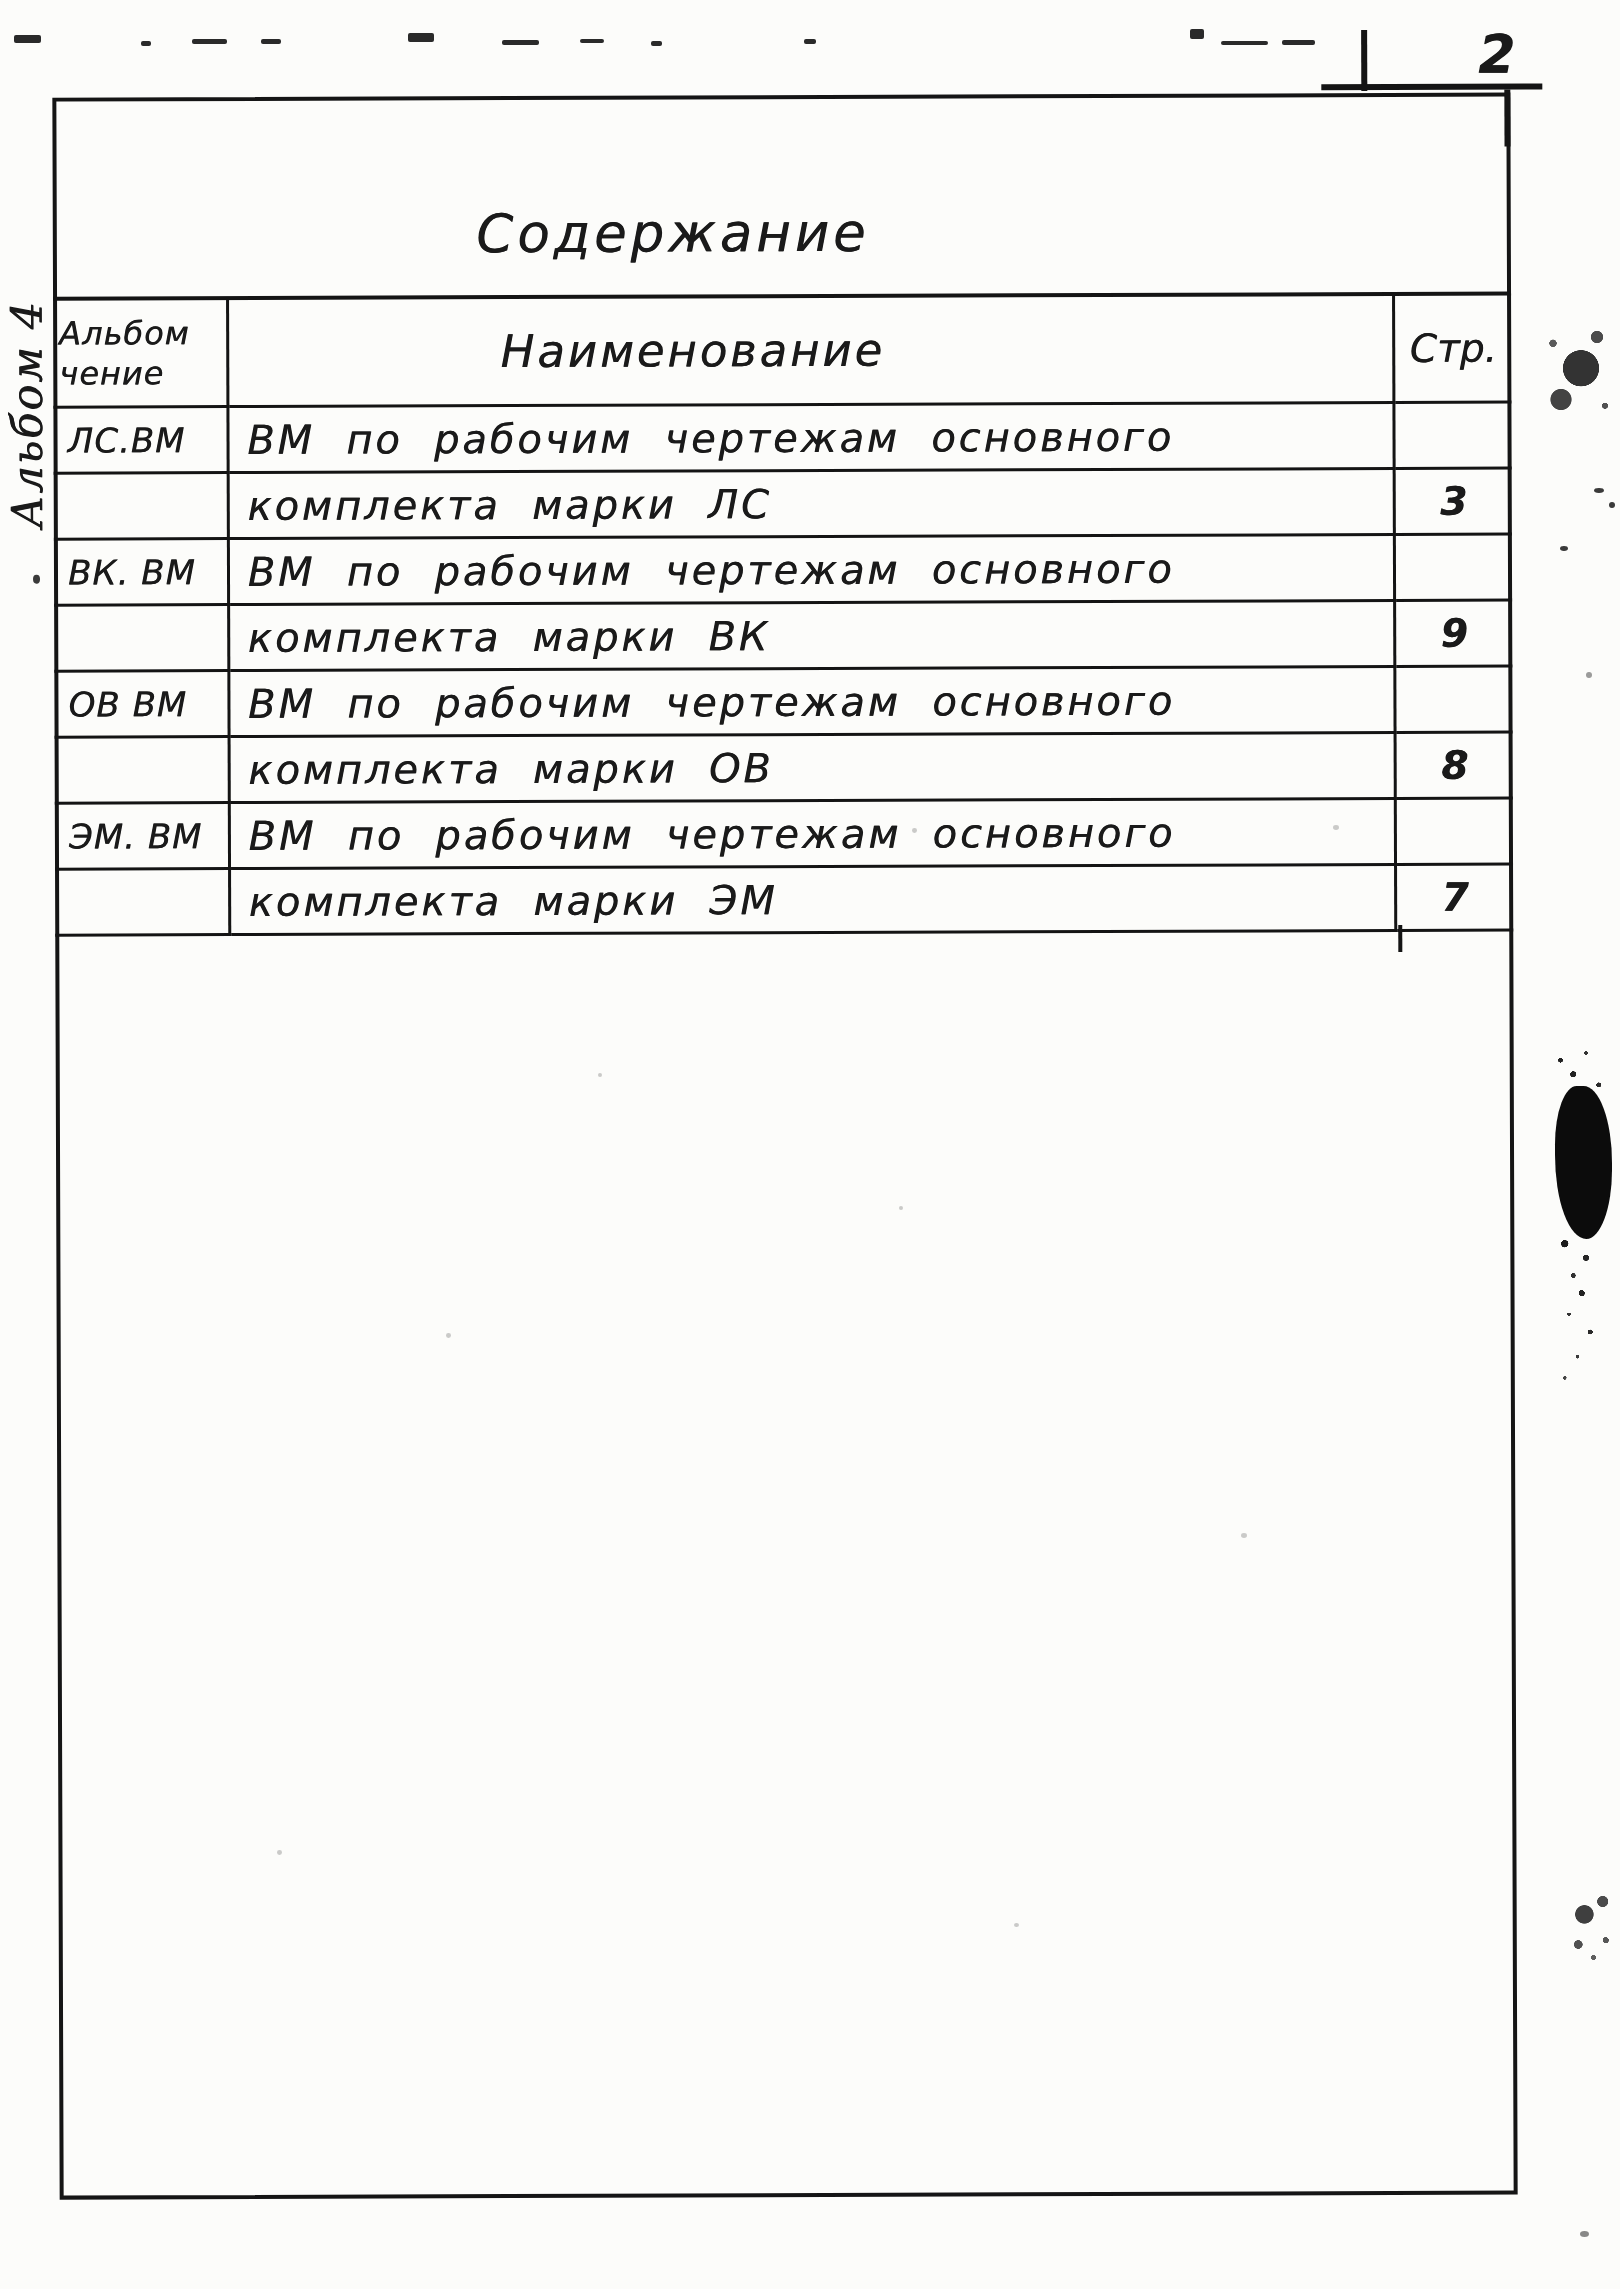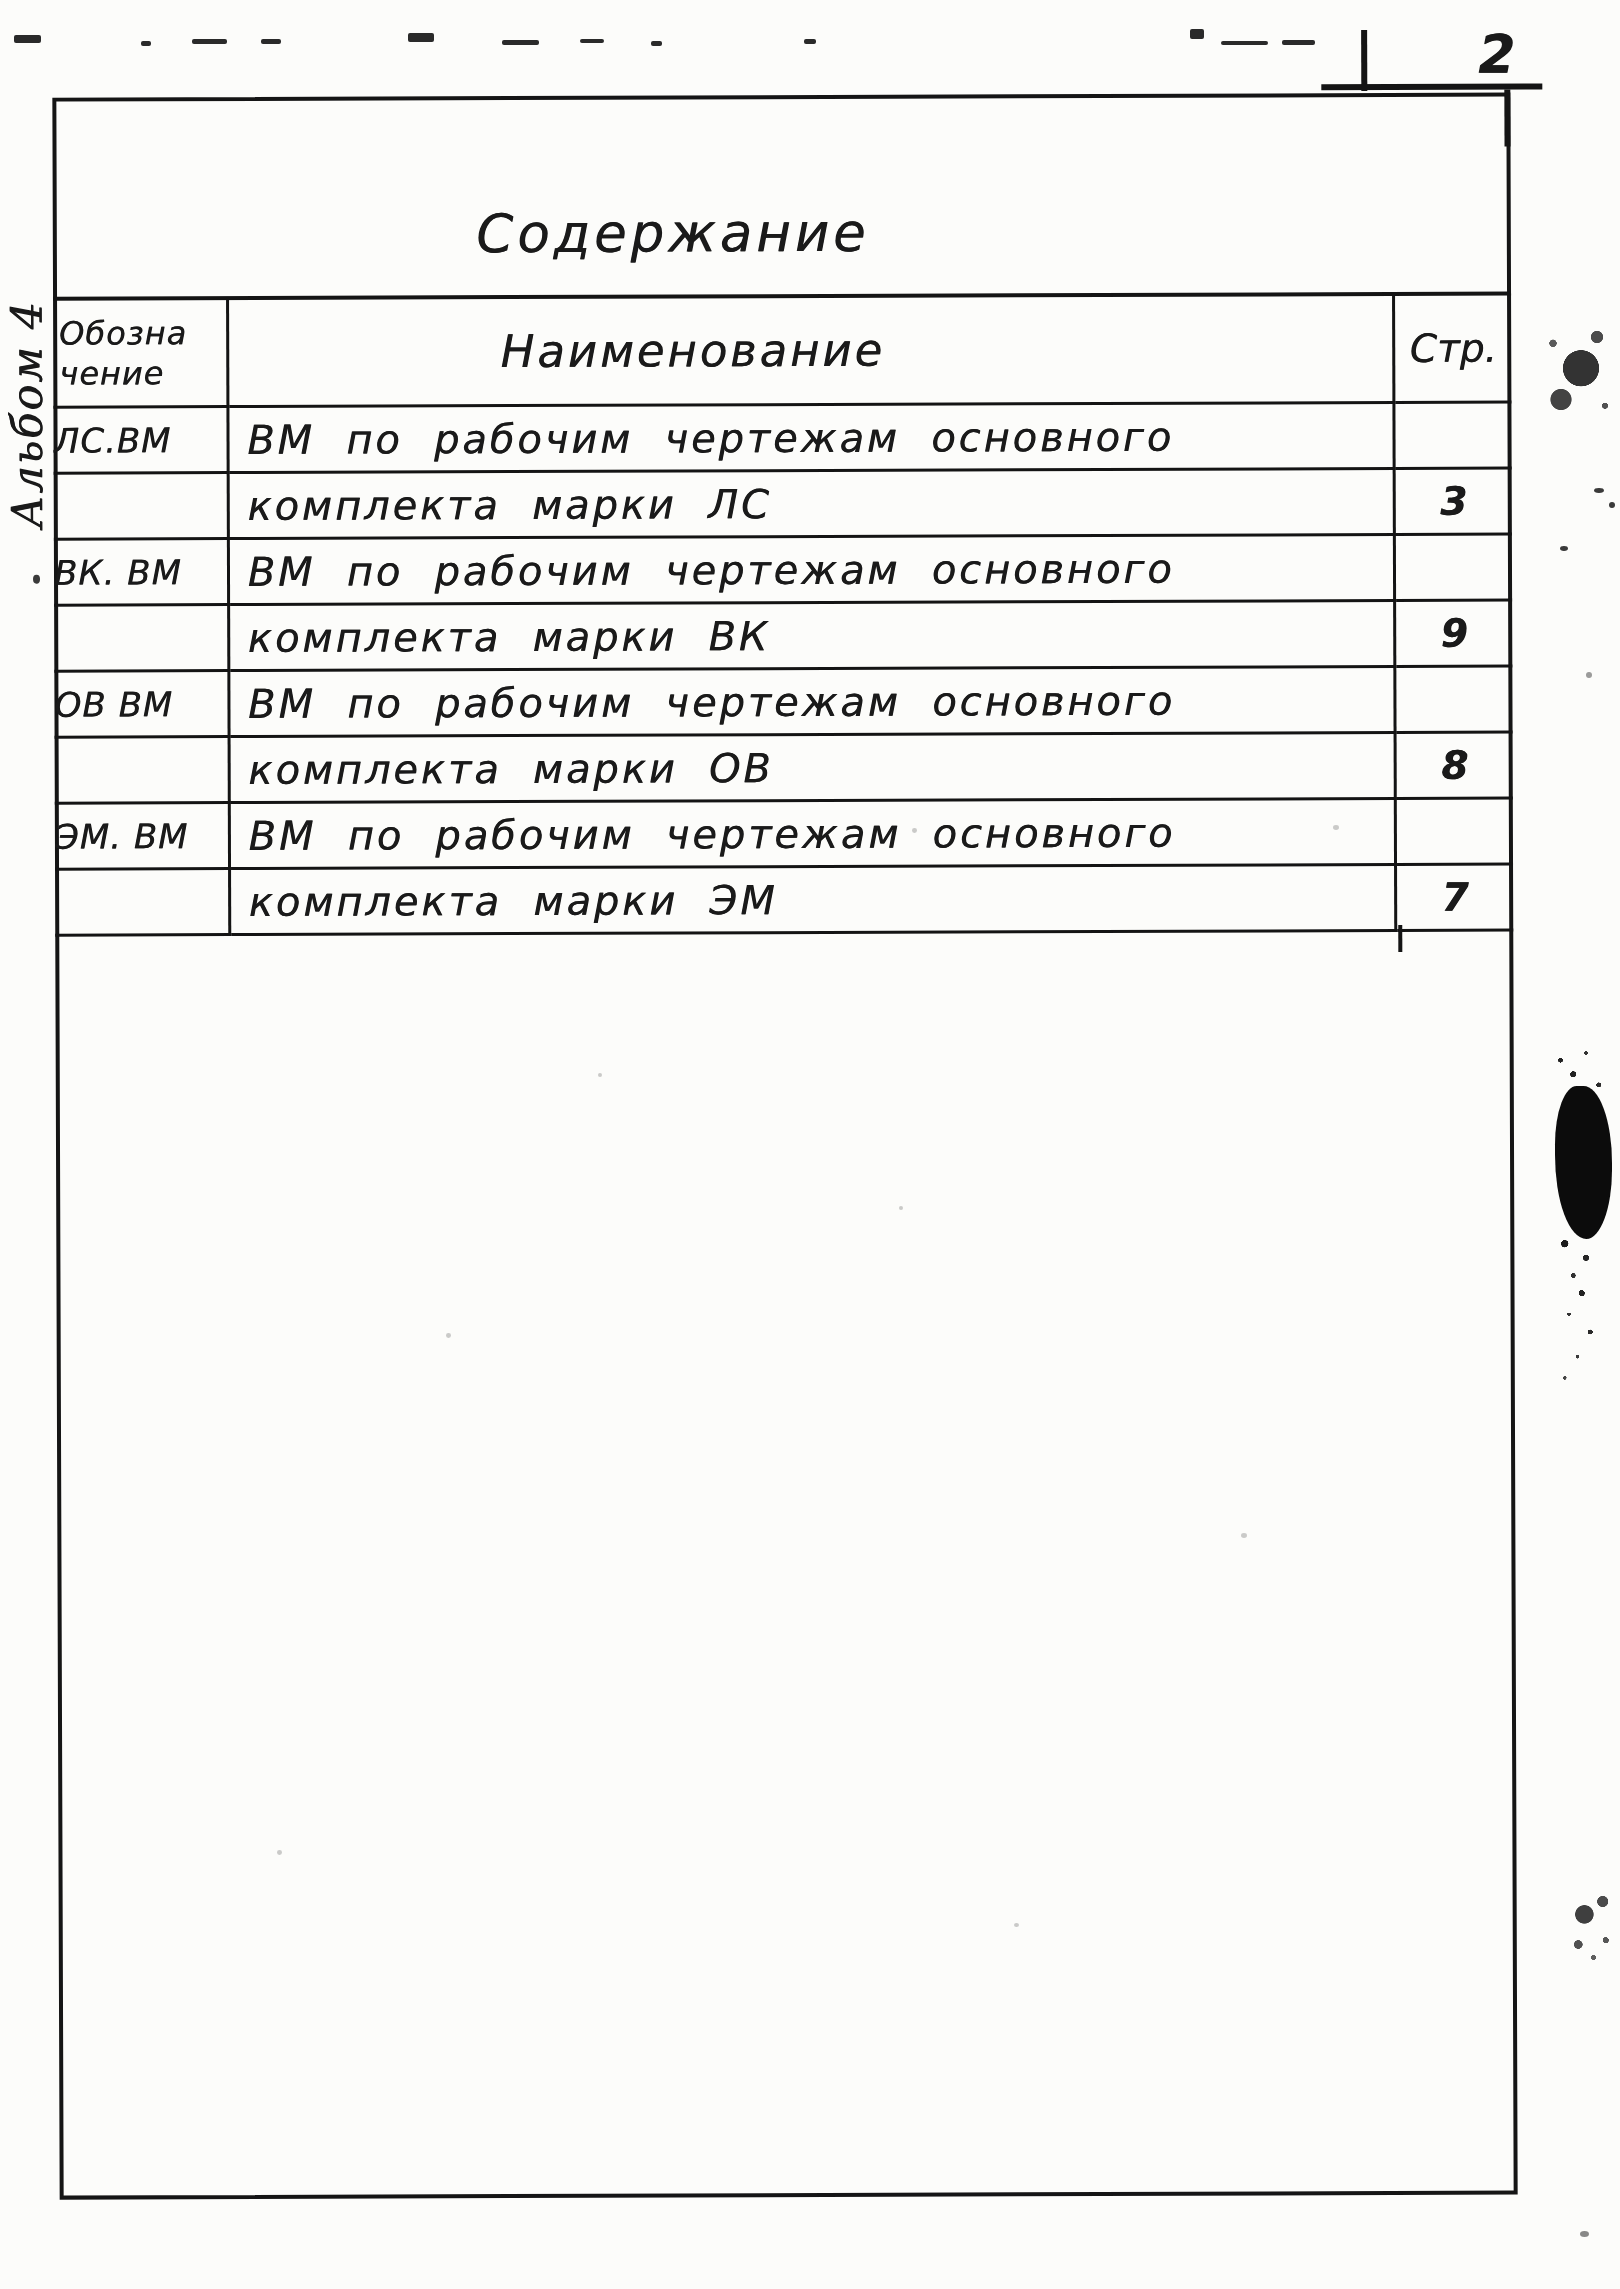--- a/index.html
+++ b/index.html
@@ -35,21 +35,21 @@
     display:flex;align-items:center;overflow:hidden;white-space:nowrap;
     font-style:italic;text-shadow:0.5px 0 0 currentColor;
   }
   .cell.v1{border-right:3.9px solid #141414;}
   .cell.v2{border-right:3.9px solid #141414;}
   .hdr-des{flex-direction:column;align-items:flex-start;justify-content:center;
     font-size:32px;line-height:1.25;padding-left:5.9px;letter-spacing:1px;}
   .hdr-name{justify-content:center;font-size:45px;letter-spacing:2.9px;}
   .hdr-name span{transform:translateX(-118px);}
   .hdr-page{justify-content:center;font-size:39px;}
-  .des{font-size:34px;padding-left:0;letter-spacing:1px;}
+  .des{font-size:34px;padding-left:14px;letter-spacing:1px;}
   .nm{font-size:40px;padding-left:17.6px;letter-spacing:2.9px;word-spacing:15.7px;}
   .pg{justify-content:center;font-size:39px;font-weight:bold;}
   .divider-overshoot{position:absolute;left:1399px;top:927px;width:3.9px;height:27.4px;background:#141414;}
   
   .margin-label{
     position:absolute;left:-113px;top:387px;width:284px;height:49px;
     display:flex;align-items:center;justify-content:center;
     transform:rotate(-90deg);
     font-family:"DejaVu Serif",serif;font-style:italic;
     font-size:43px;letter-spacing:2px;text-shadow:0.6px 0 0 currentColor;
@@ -113,21 +113,21 @@
   <div class="outer-box"></div>
 
   <div class="margin-label">Альбом 4</div>
   <div class="mark" style="left:35px;top:572px;width:6.9px;height:8.8px;"></div>
 
   <div class="doc-title">Содержание</div>
 
   <div class="toc">
 
     <div class="cell v1 hdr-des">
-      <span>Обозна</span>
+      <span>Альбом</span>
       <span>чение</span>
     </div>
     <div class="cell v2 hdr-name">
       <span>Наименование</span>
     </div>
     <div class="cell hdr-page">Стр.</div>
 
     <div class="cell v1 des">ЛС.ВМ</div>
     <div class="cell v2 nm">ВМ по рабочим чертежам основного</div>
     <div class="cell pg"></div>

